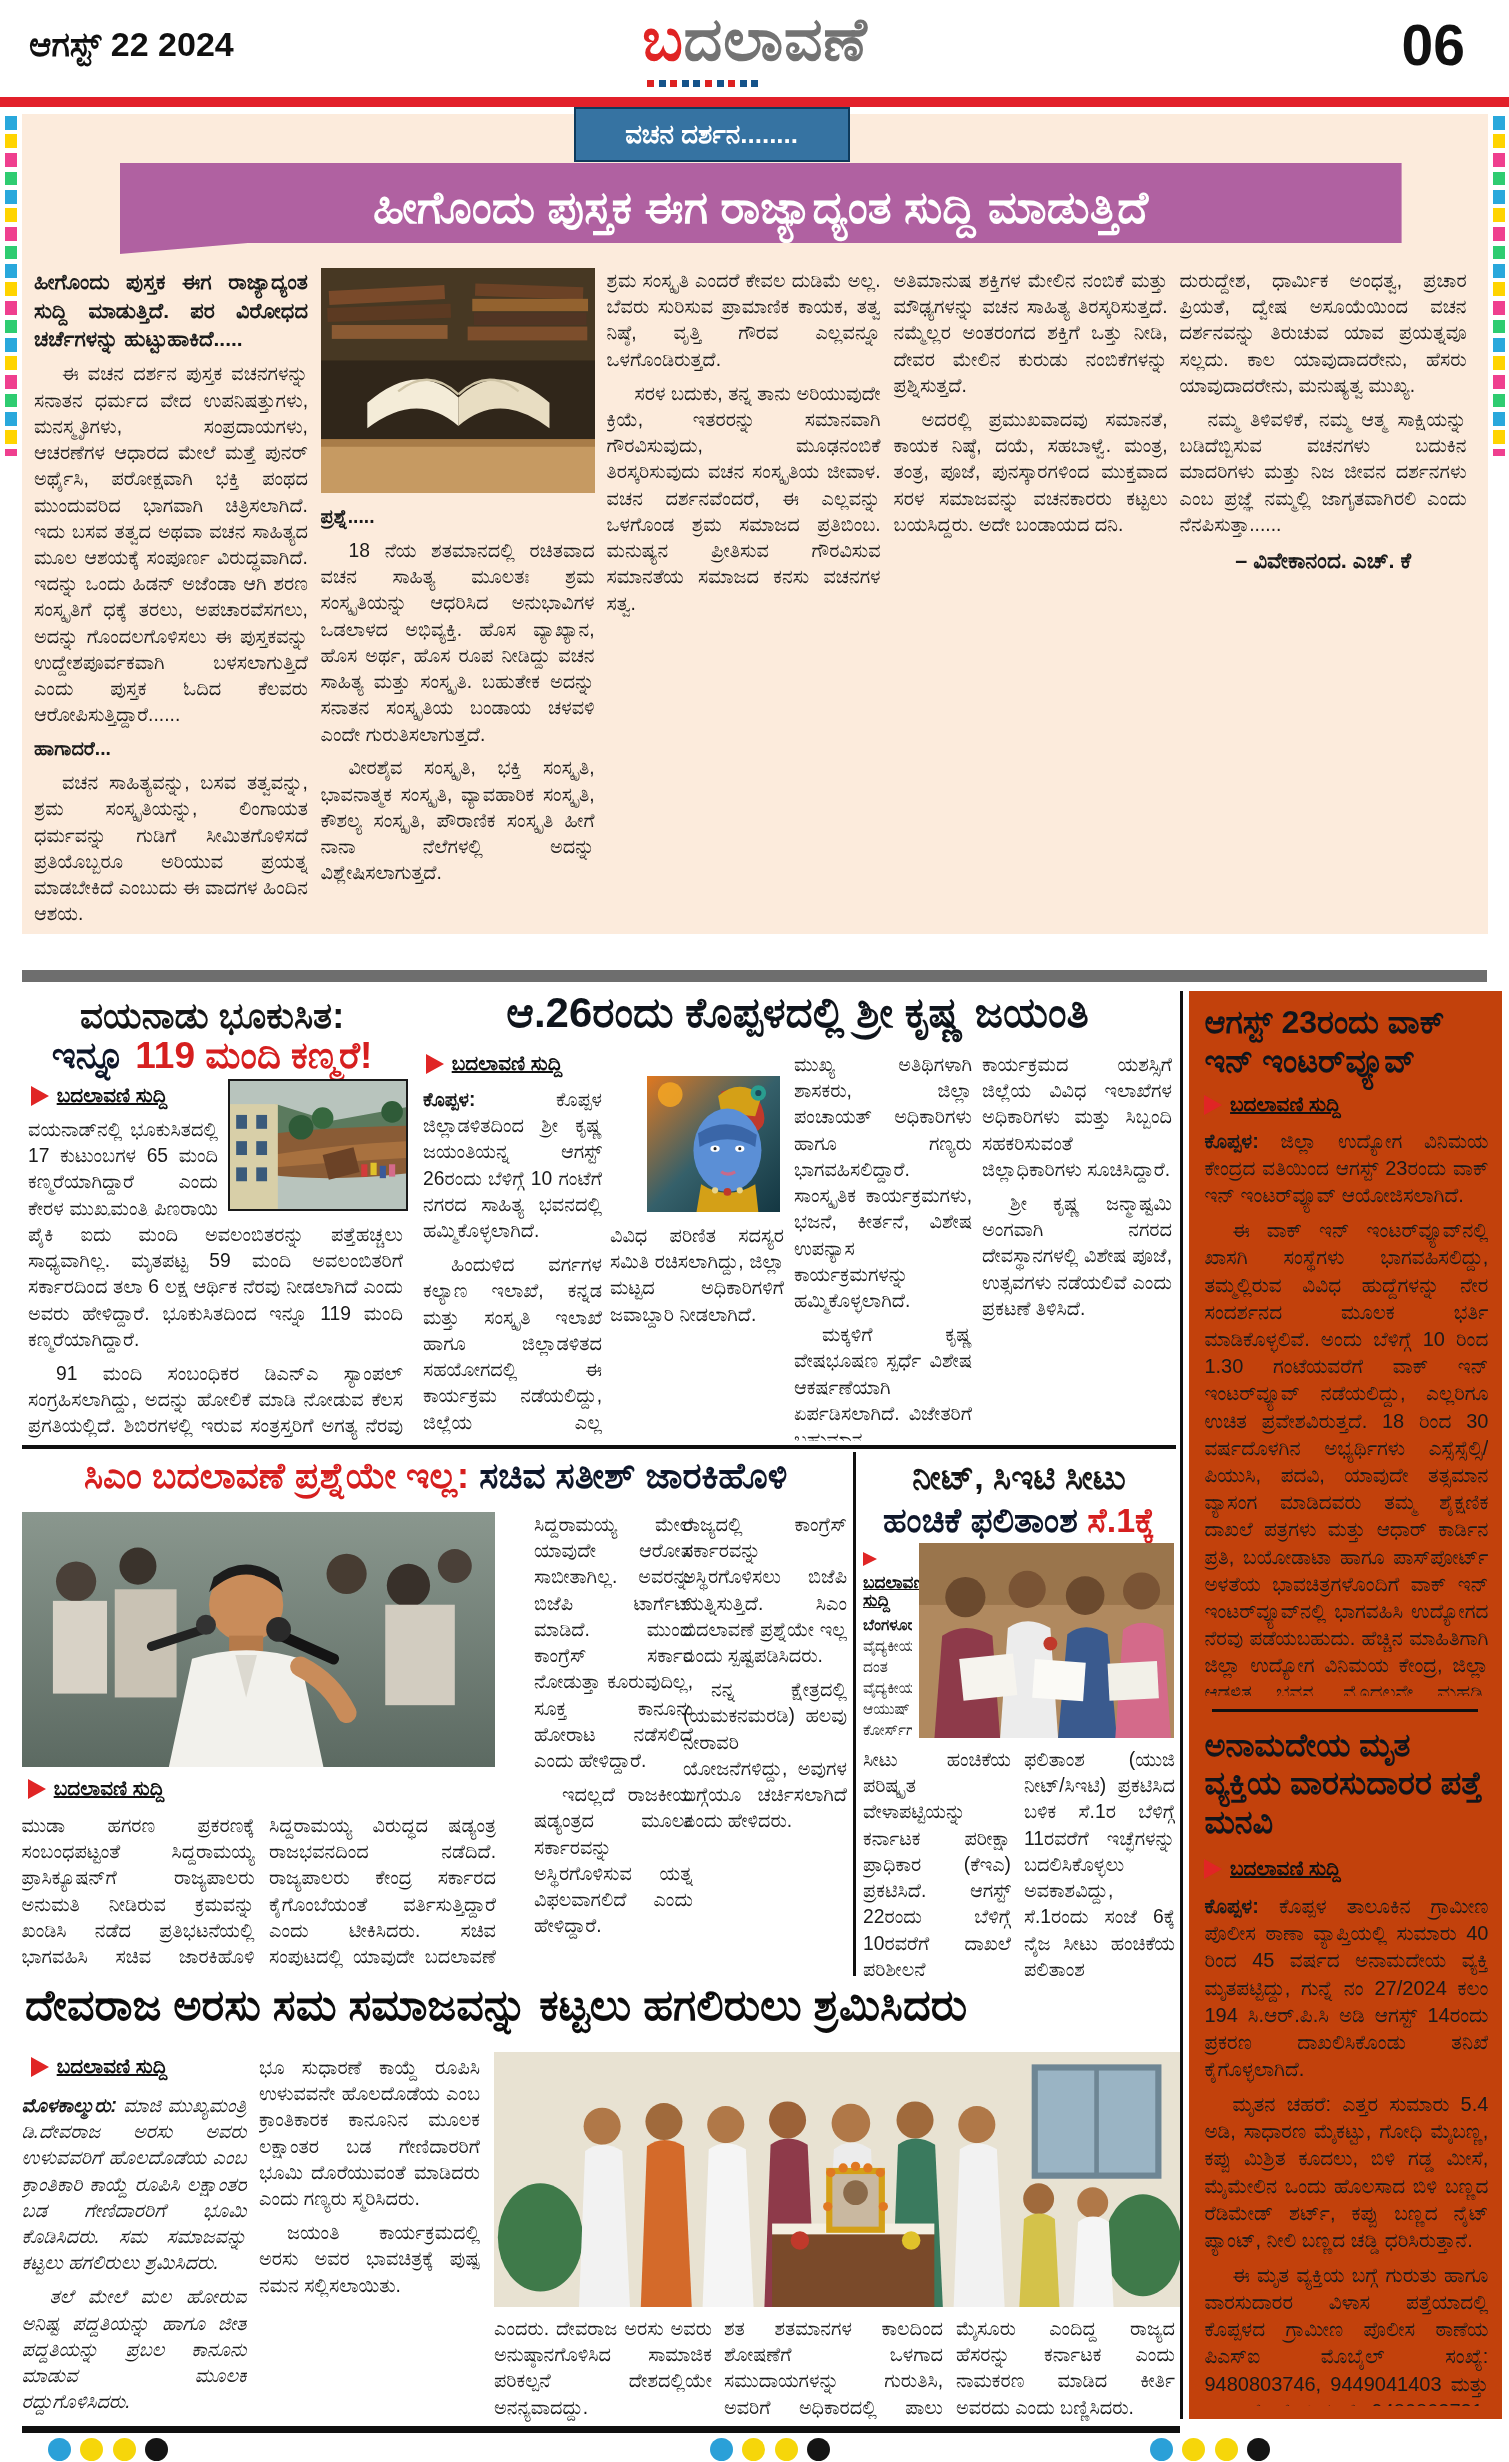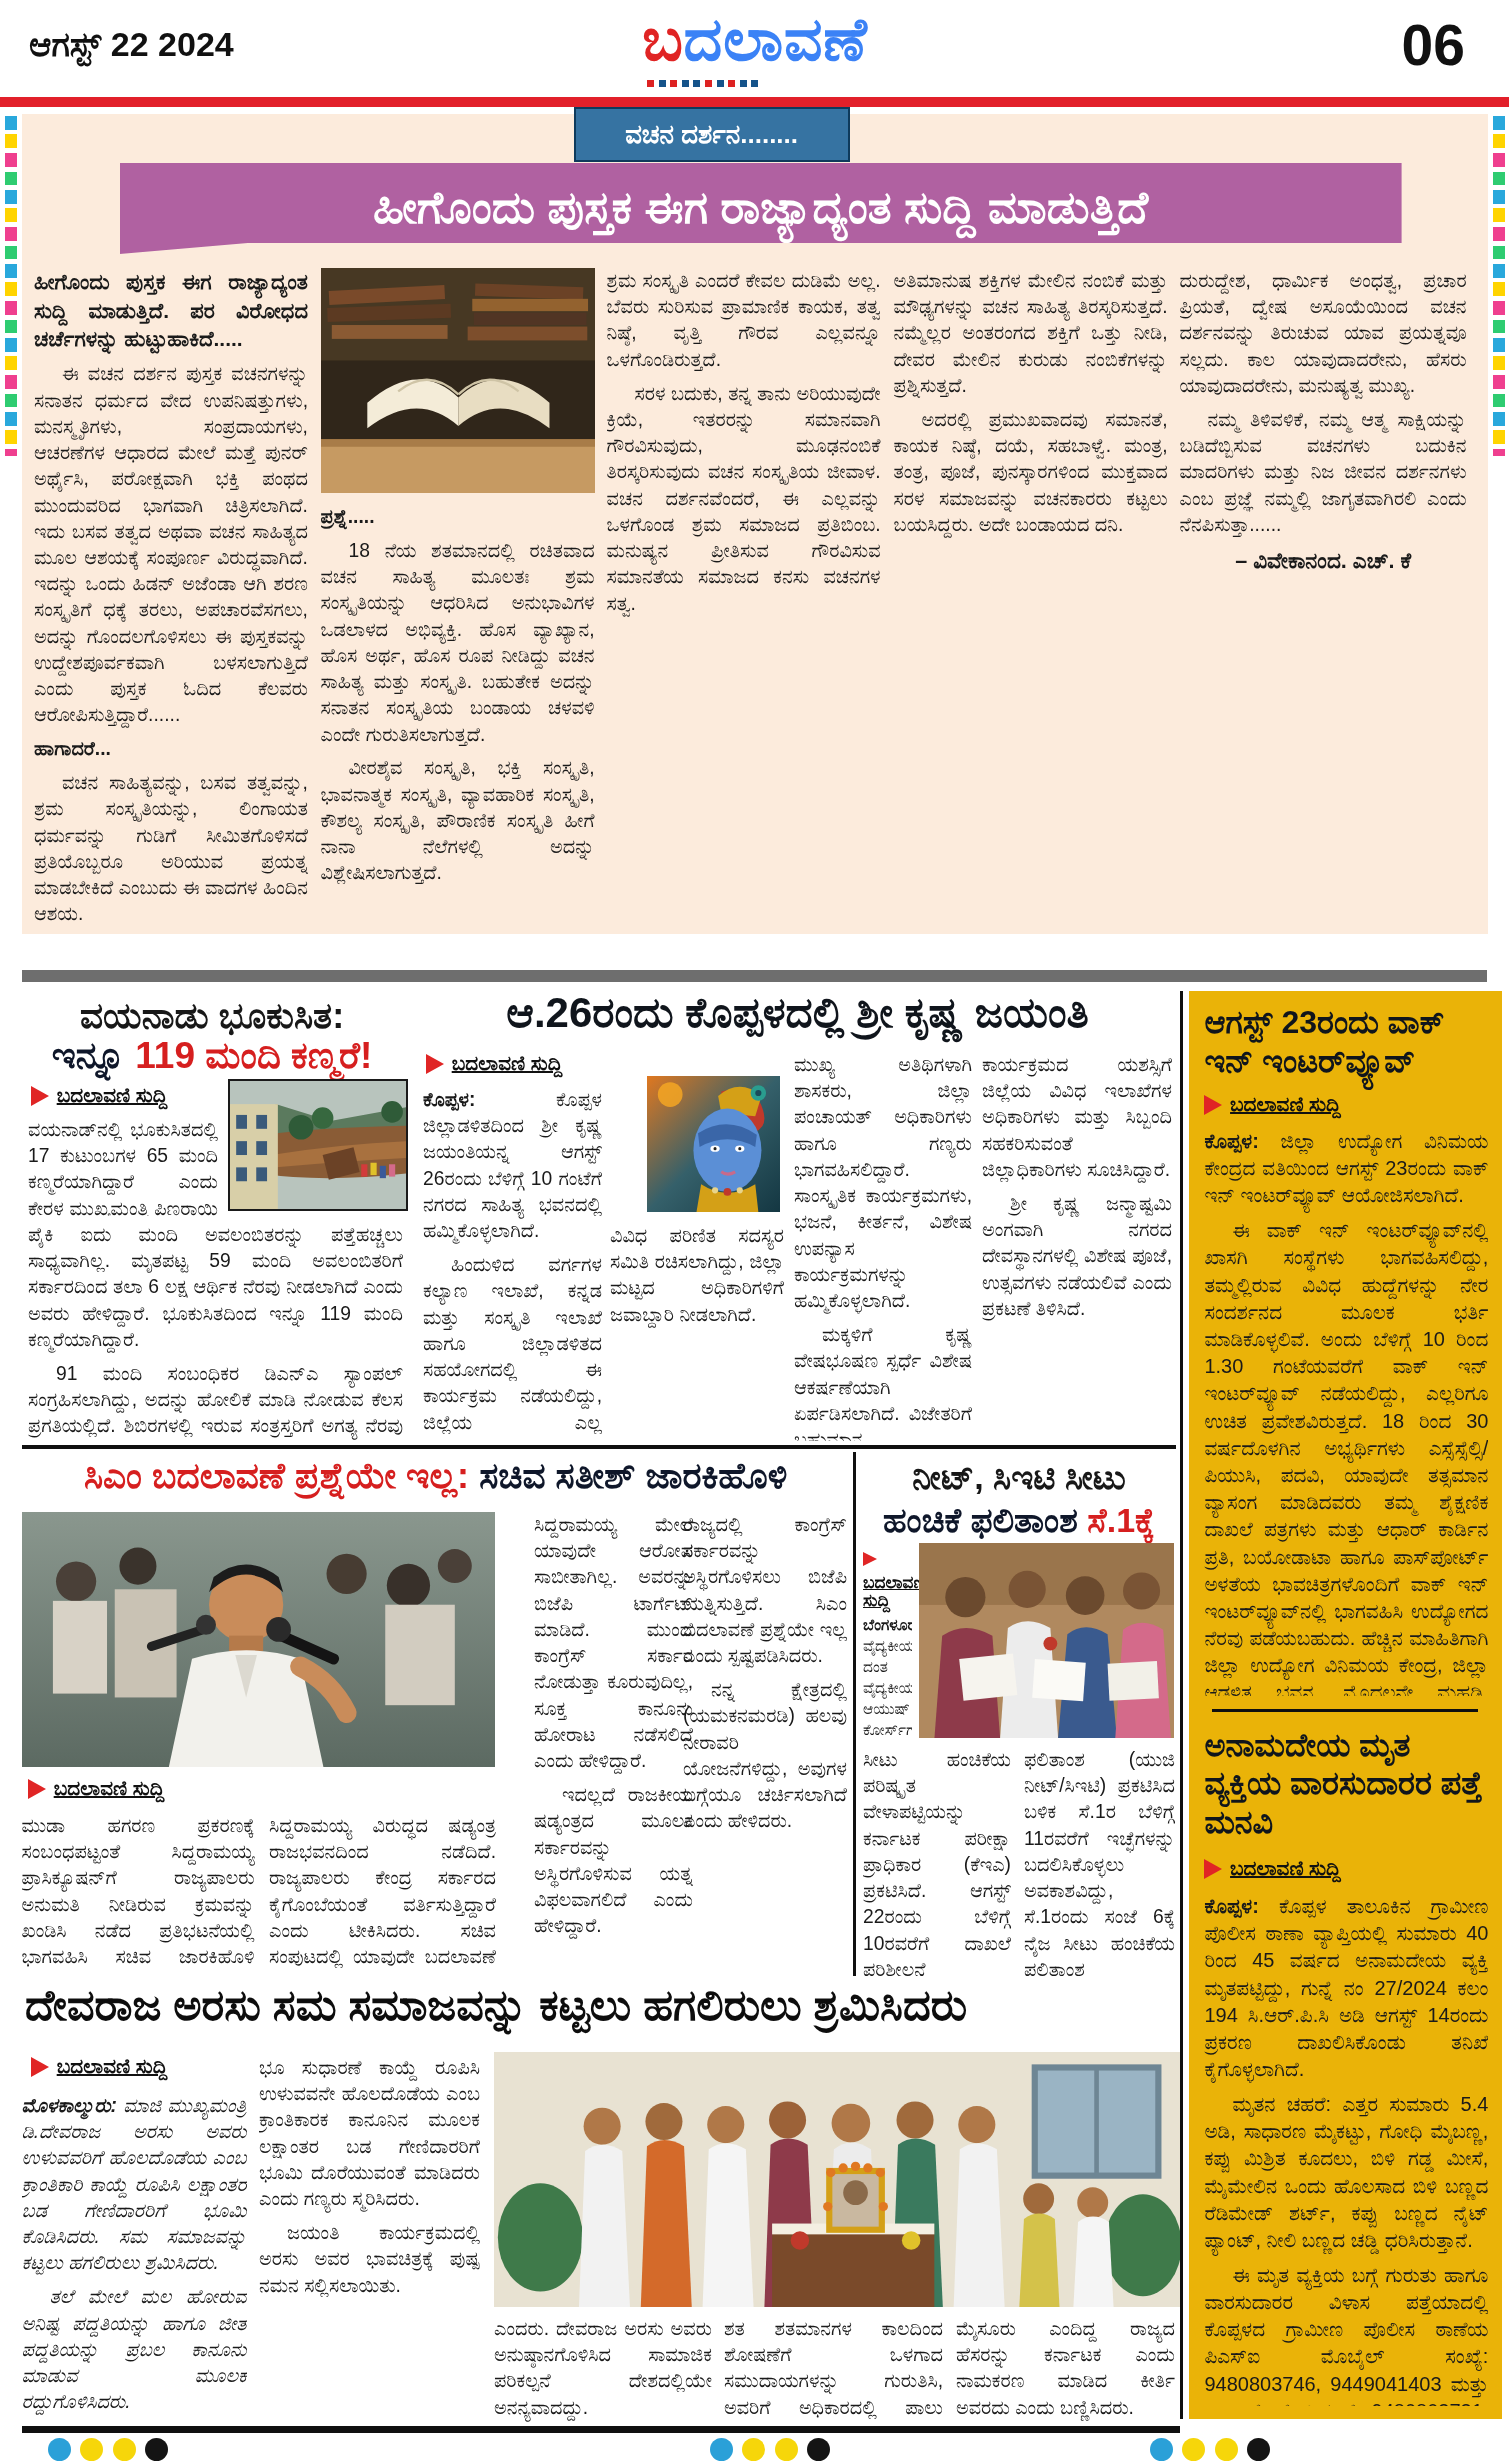--- a/index.html
+++ b/index.html
@@ -3,21 +3,21 @@
 <meta charset="utf-8">
 <style>
   html,body{margin:0;padding:0;background:#fff;}
   #page{position:relative;width:1510px;height:2462px;background:#ffffff;overflow:hidden;
         font-family:"Liberation Sans","DejaVu Sans",sans-serif;color:#181818;}
   .abs{position:absolute;}
   
   .date{font-size:34px;font-weight:bold;color:#111;}
   .masthead{width:100%;text-align:center;font-size:60px;font-weight:bold;letter-spacing:0.8px;}
   .masthead .m-red{color:#e02424;}
-  .masthead .m-blue{color:#3b82f6;}
+  .masthead .m-blue{color:#737373;}
   .pagenum{font-size:57px;font-weight:bold;color:#111;}
   .redrule{background:#e2202a;}
   .tagdots{display:flex;gap:4.6px;}
   .tagdots i{width:7px;height:7px;display:block;}
   
   .leadbg{background:#fcebdc;}
   .kicker{background:#3673a2;border:2.3px solid #0e3a5c;color:#fff;font-weight:bold;
           font-size:26px;display:flex;align-items:center;justify-content:center;}
   .purpleband{background:#b061a1;display:flex;align-items:center;justify-content:center;
           clip-path:polygon(0 0,100% 0,100% 88%,10% 88%,0 100%);}
@@ -35,21 +35,21 @@
   .bltxt{font-size:20px;font-weight:bold;text-decoration:underline;color:#111;white-space:nowrap;}
   .byline.small .tri{border-left-width:14px;border-top-width:7.7px;border-bottom-width:7.7px;}
   .byline.small .bltxt{font-size:17px;white-space:normal;line-height:1.1;}
   
   .secline{font-weight:bold;text-align:center;}
   .graybar{background:#6e6e6e;}
   .blackrule{background:#101010;}
   .vrule{background:#101010;}
   .red{color:#d61f1f;}
   .blk{color:#0f172a;}
-  .bluebox{background:#eab308;}
+  .bluebox{background:#c2410c;}
   .photo{border:2.3px solid #1a1a1a;overflow:hidden;background:#888;}
   .photo svg{display:block;width:100%;height:100%;}
   .noborder{border:none;}
   
   .edge-strip{width:12.4px;background:repeating-linear-gradient(180deg,
       #29a8dc 0 14px,#ffffff 14px 18.5px,#ffd400 18.5px 32px,#ffffff 32px 37px,
       #ef3f8f 37px 51px,#ffffff 51px 56px,#2ecc71 56px 69px,#ffffff 69px 74px);}
   .dotrow{display:flex;gap:9.3px;}
   .dotrow i{width:23px;height:23px;border-radius:50%;display:block;}
 </style>

